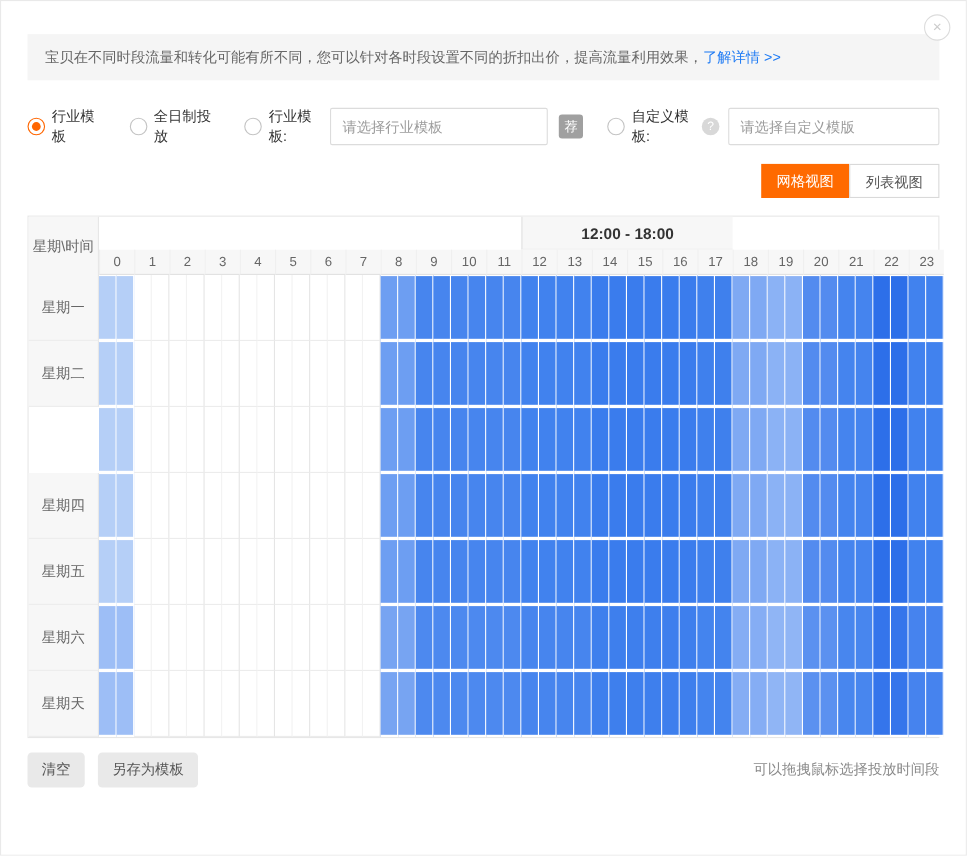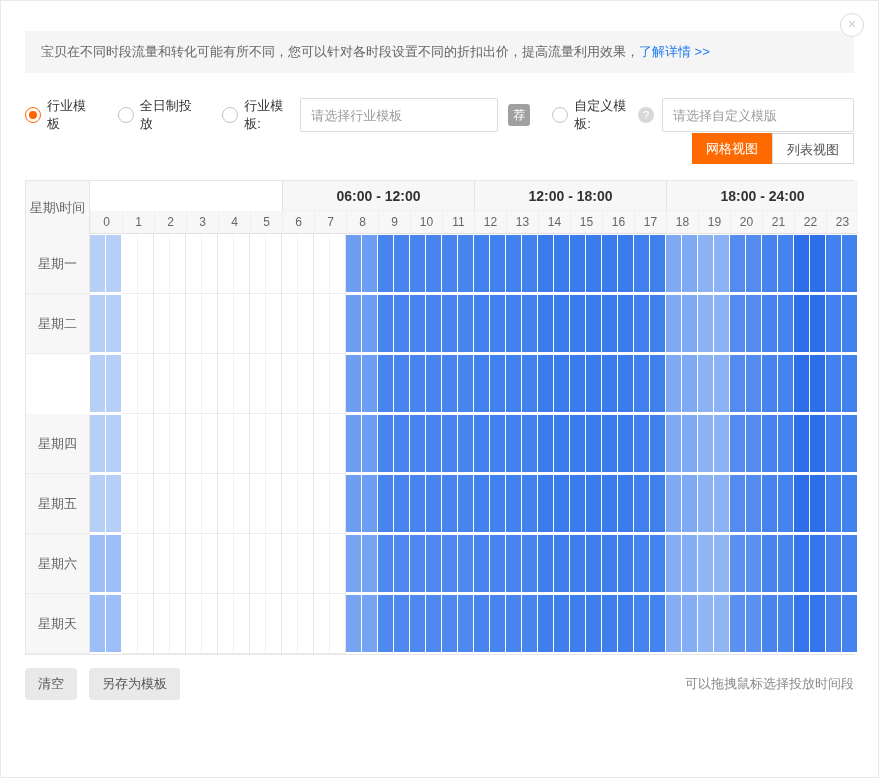--- a/index.html
+++ b/index.html
@@ -15,21 +15,21 @@
   .radio.checked{border:1px solid #ff6600;}
   .radio.checked::after{content:"";position:absolute;left:3px;top:3px;width:8px;height:8px;border-radius:50%;background:#ff6600;}
   .opt-gap{margin-left:26px;}
   .tpl-input{box-sizing:border-box;height:34px;border:1px solid #dcdcdc;border-radius:2px;padding:0 10px;font-size:13px;color:#333;font-family:inherit;outline:none;}
   .tpl-input::placeholder{color:#9c9c9c;}
   .ind-input{width:198px;margin-left:8px;}
   .cus-input{width:192px;margin-left:8px;}
   .badge{width:22px;height:22px;margin-left:10px;background:#a0a0a0;border-radius:3px;color:#fff;font-size:12px;line-height:22px;text-align:center;flex:none;}
   .custom-item{margin-left:22px;}
   .help{width:16px;height:16px;margin-left:4px;background:#d8d8d8;border-radius:50%;color:#fff;font-size:11px;line-height:16px;text-align:center;flex:none;cursor:pointer;}
-  .view-toggle{display:flex;justify-content:flex-end;}
+  .view-toggle{margin-top:16px;display:flex;justify-content:flex-end;}
   .vt-btn{box-sizing:border-box;height:31px;padding:0 14px;font-size:13px;line-height:31px;cursor:pointer;}
   .vt-grid{background:#ff6a00;color:#fff;}
   .vt-list{background:#fff;color:#555;border:1px solid #d9d9d9;}
   .schedule-table{margin-top:16px;display:grid;grid-template-columns:64px repeat(48,16px);grid-template-rows:30px 23px repeat(7,60px);border:1px solid #e7e7e7;background:#fff;}
   .corner{background:#f7f7f7;border-right:1px solid #e7e7e7;display:flex;align-items:center;justify-content:center;font-size:13px;color:#666;}
   .range{background:#f7f7f7;display:flex;align-items:center;justify-content:center;font-size:14px;font-weight:bold;color:#333;border-bottom:1px solid #f0f0f0;}
   .range.bl{border-left:1px solid #e2e2e2;}
   .hourhead{background:#f7f7f7;display:flex;align-items:center;justify-content:center;font-size:12px;color:#666;border-bottom:1px solid #e2e2e2;border-left:1px solid #efefef;}
   .daylabel{background:#f7f7f7;border-right:1px solid #e7e7e7;border-bottom:1px solid #ededed;display:flex;align-items:center;justify-content:center;font-size:13px;color:#666;}
   .cell{box-sizing:border-box;border-right:1px solid #f2f2f2;border-bottom:1px solid #ececec;cursor:pointer;}
@@ -72,23 +72,21 @@
     <input class="tpl-input cus-input" placeholder="请选择自定义模版" style="">
   </div>
 
   <div class="view-toggle">
     <div class="vt-btn vt-grid" style="background: rgb(255, 106, 0);">网格视图</div>
     <div class="vt-btn vt-list">列表视图</div>
   </div>
 
   <div class="schedule-table">
       <div class="corner" style="grid-column:1;grid-row:1/3">星期\时间</div>
-      <div class="range bl" style="grid-column:14/span 12;grid-row:1">06:00 - 12:00</div>
       <div class="range bl" style="grid-column:26/span 12;grid-row:1">12:00 - 18:00</div>
-      <div class="range bl" style="grid-column:38/span 12;grid-row:1">18:00 - 24:00</div>
       <div class="hourhead" style="grid-column:2/span 2;grid-row:2">0</div>
       <div class="hourhead" style="grid-column:4/span 2;grid-row:2">1</div>
       <div class="hourhead" style="grid-column:6/span 2;grid-row:2">2</div>
       <div class="hourhead" style="grid-column:8/span 2;grid-row:2">3</div>
       <div class="hourhead" style="grid-column:10/span 2;grid-row:2">4</div>
       <div class="hourhead" style="grid-column:12/span 2;grid-row:2">5</div>
       <div class="hourhead" style="grid-column:14/span 2;grid-row:2">6</div>
       <div class="hourhead" style="grid-column:16/span 2;grid-row:2">7</div>
       <div class="hourhead" style="grid-column:18/span 2;grid-row:2">8</div>
       <div class="hourhead" style="grid-column:20/span 2;grid-row:2">9</div>

